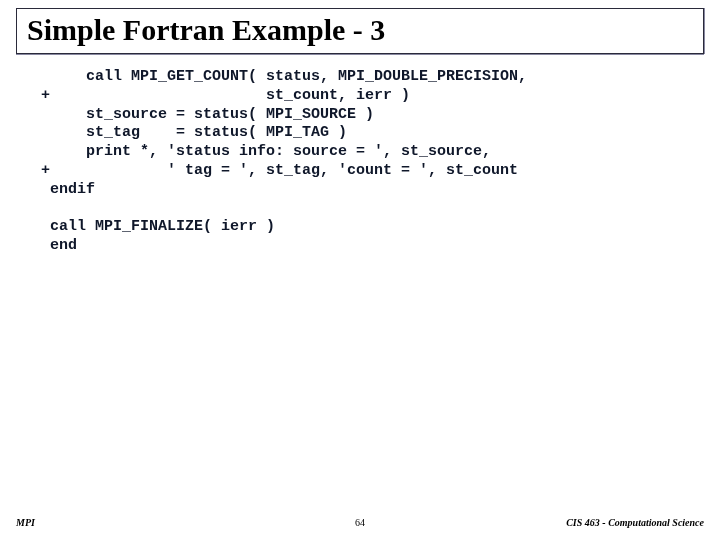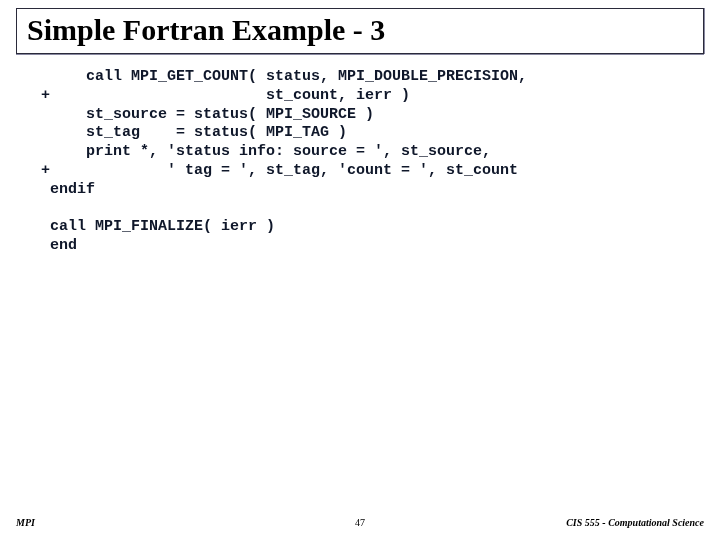--- a/index.html
+++ b/index.html
@@ -89,17 +89,17 @@
       st_tag    = status( MPI_TAG )
       print *, 'status info: source = ', st_source,
  +             ' tag = ', st_tag, 'count = ', st_count
   endif
 
   call MPI_FINALIZE( ierr )
   end</div>
 
   <div class="footer">
     <div class="footer-left">MPI</div>
-    <div class="footer-center">47</div>
-    <div class="footer-right">CIS 555 - Computational Science</div>
+    <div class="footer-center">64</div>
+    <div class="footer-right">CIS 463 - Computational Science</div>
   </div>
 
 </div>
 
 </body></html>

